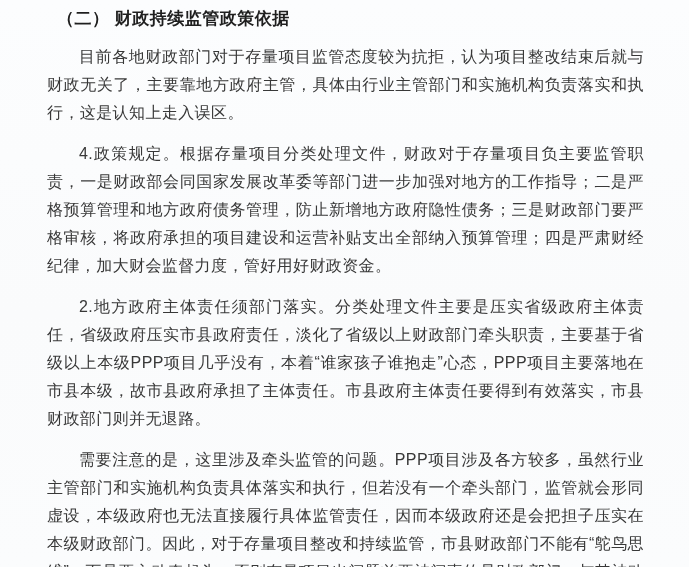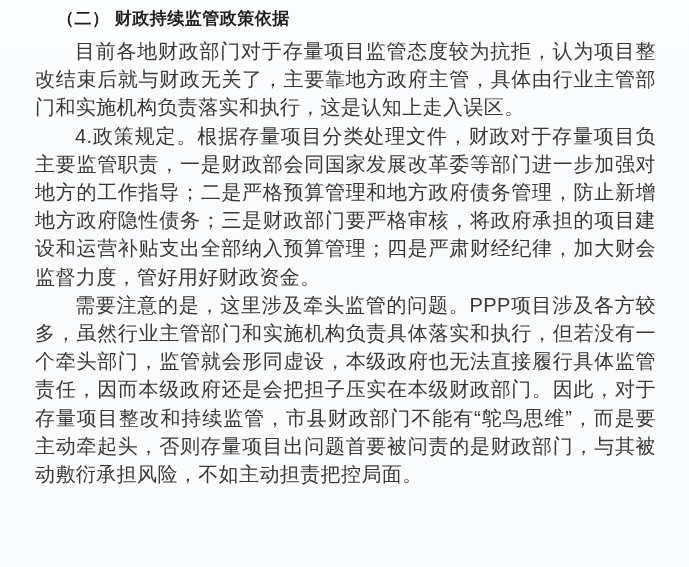--- a/index.html
+++ b/index.html
@@ -23,31 +23,32 @@
   .heading {
     font-size: 17px;
     line-height: 25px;
     font-weight: bold;
     color: #1f1f1f;
     margin: 0 0 6px 0;
     padding-left: 22px;
     letter-spacing: 0.5px;
   }
   .para {
-    font-size: 20px;
+    font-size: 16px;
     line-height: 28.2px;
     color: #383838;
-    margin: 0;
+    margin: 12px;
     text-indent: 2em;
     text-align: justify;
     letter-spacing: 0.4px;
     word-break: break-all;
   }
 </style>
 </head>
 <body>
 
 <div class="page">
   <h2 class="heading">（二） 财政持续监管政策依据</h2>
   <p class="para">目前各地财政部门对于存量项目监管态度较为抗拒，认为项目整改结束后就与财政无关了，主要靠地方政府主管，具体由行业主管部门和实施机构负责落实和执行，这是认知上走入误区。</p>
   <p class="para">4.政策规定。根据存量项目分类处理文件，财政对于存量项目负主要监管职责，一是财政部会同国家发展改革委等部门进一步加强对地方的工作指导；二是严格预算管理和地方政府债务管理，防止新增地方政府隐性债务；三是财政部门要严格审核，将政府承担的项目建设和运营补贴支出全部纳入预算管理；四是严肃财经纪律，加大财会监督力度，管好用好财政资金。</p>
+  <p class="para">2.地方政府主体责任须部门落实。分类处理文件主要是压实省级政府主体责任，省级政府压实市县政府责任，淡化了省级以上财政部门牵头职责，主要基于省级以上本级PPP项目几乎没有，本着“谁家孩子谁抱走”心态，PPP项目主要落地在市县本级，故市县政府承担了主体责任。市县政府主体责任要得到有效落实，市县财政部门则并无退路。</p>
   <p class="para">需要注意的是，这里涉及牵头监管的问题。PPP项目涉及各方较多，虽然行业主管部门和实施机构负责具体落实和执行，但若没有一个牵头部门，监管就会形同虚设，本级政府也无法直接履行具体监管责任，因而本级政府还是会把担子压实在本级财政部门。因此，对于存量项目整改和持续监管，市县财政部门不能有“鸵鸟思维”，而是要主动牵起头，否则存量项目出问题首要被问责的是财政部门，与其被动敷衍承担风险，不如主动担责把控局面。</p>
 </div>
 
 </body></html>

